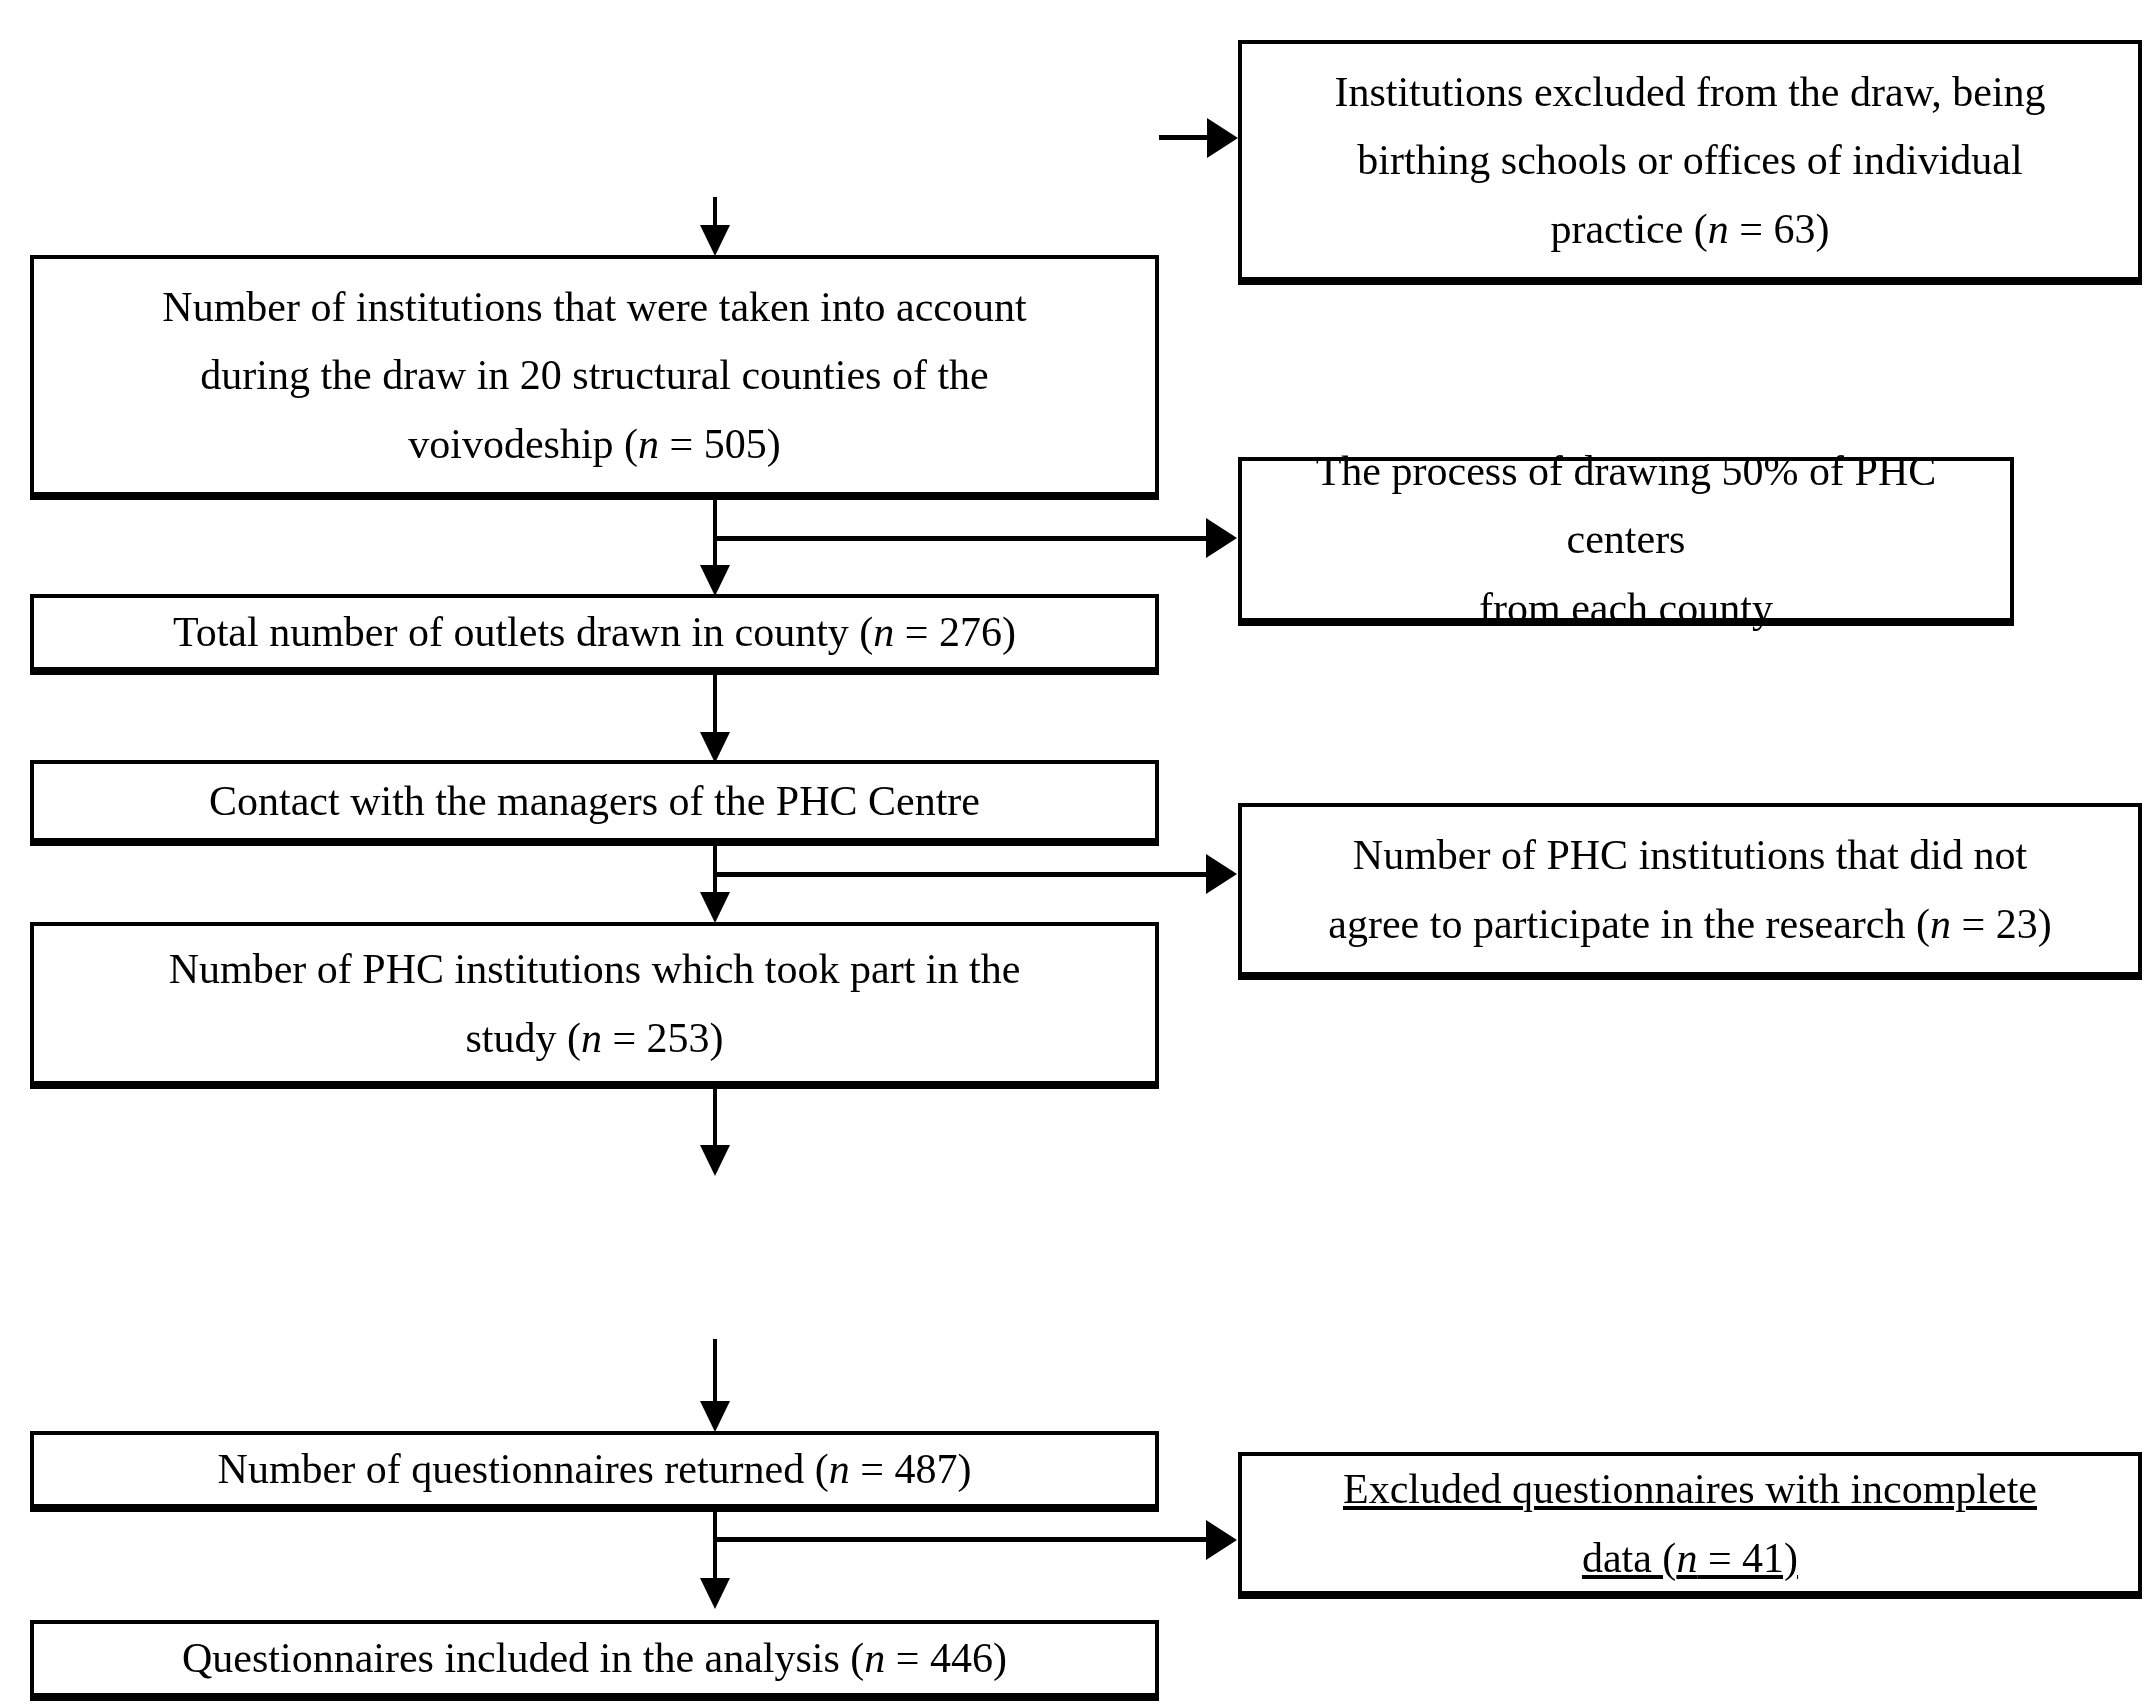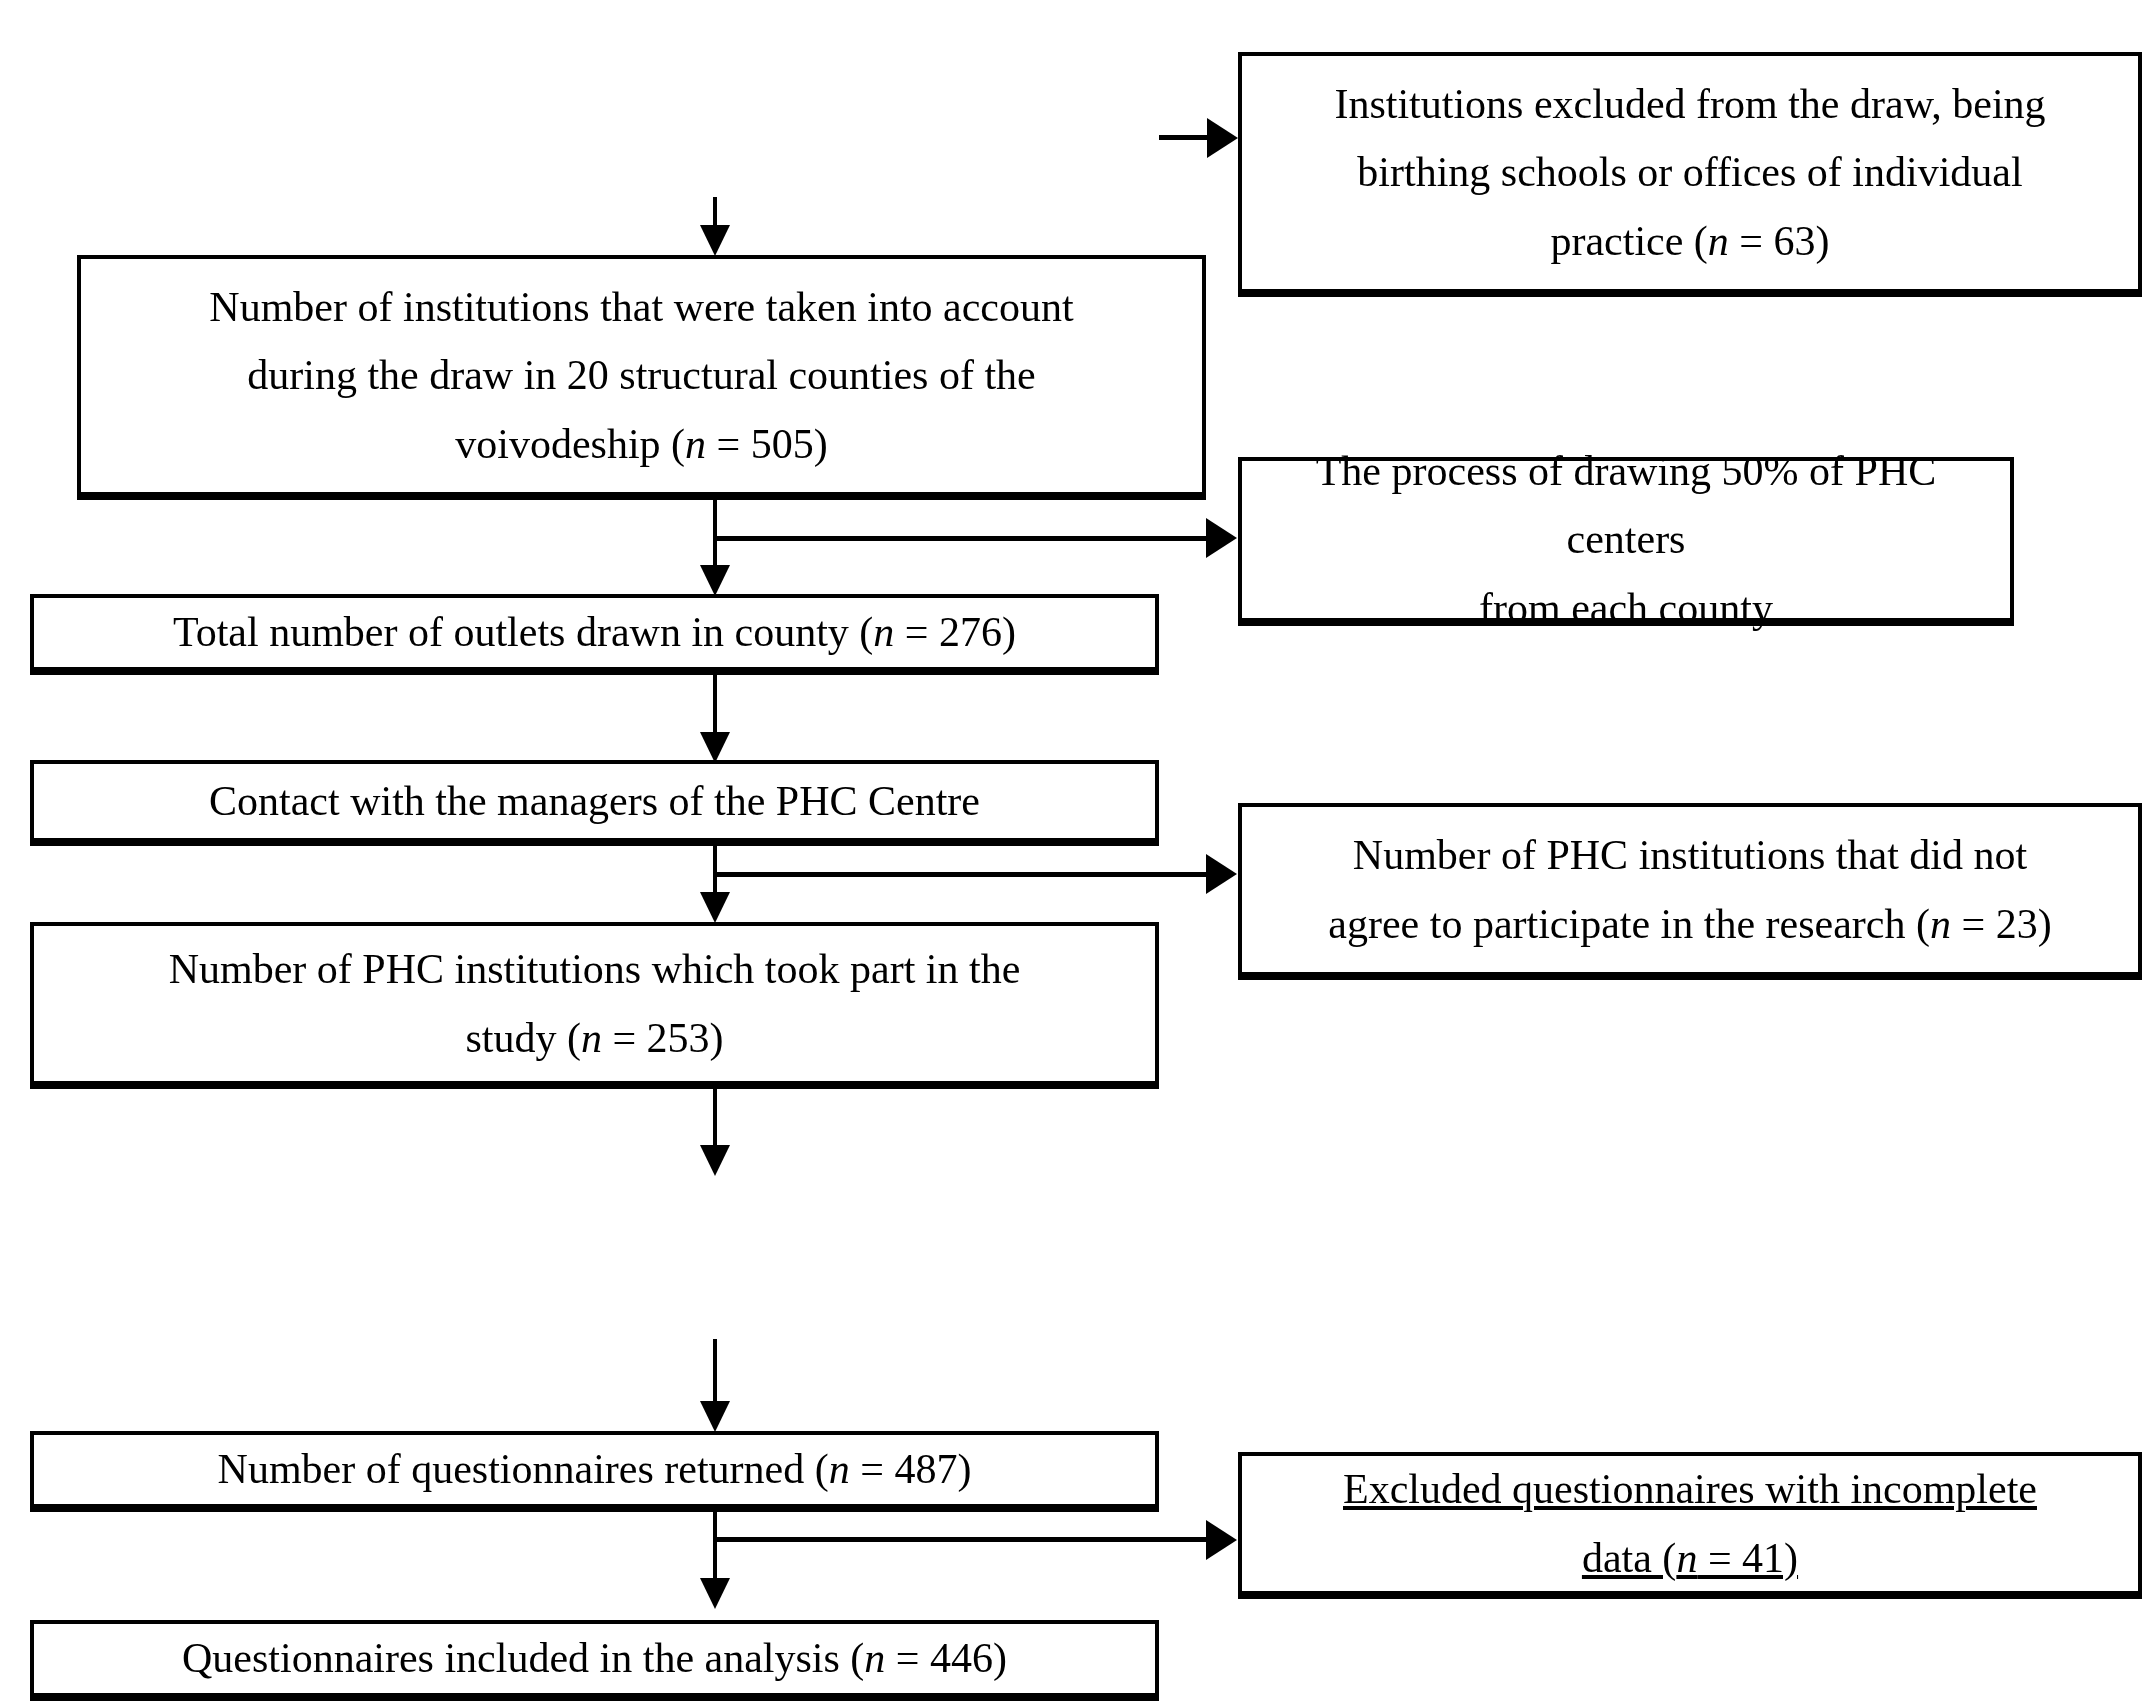--- a/index.html
+++ b/index.html
@@ -52,21 +52,21 @@
     border-bottom: 20px solid transparent;
     border-left: 31px solid #000000;
   }
 </style>
 </head>
 <body>
 
 <div class="canvas">
 
 
-  <div class="fbox" style="left:30px; top:255px; width:1129px; height:245px;margin-left:47px;">
+  <div class="fbox" style="left:30px; top:255px; width:1129px; height:245px;">
     <span class="box-text">Number of institutions that were taken into account
 during the draw in 20 structural counties of the
 voivodeship (<i>n</i> = 505)</span>
   </div>
 
   <div class="fbox" style="left:30px; top:594px; width:1129px; height:81px;">
     <span class="box-text">Total number of outlets drawn in county (<i>n</i> = 276)</span>
   </div>
 
   <div class="fbox" style="left:30px; top:760px; width:1129px; height:86px;">
@@ -80,21 +80,21 @@
 
 
   <div class="fbox" style="left:30px; top:1431px; width:1129px; height:81px;">
     <span class="box-text">Number of questionnaires returned (<i>n</i> = 487)</span>
   </div>
 
   <div class="fbox" style="left:30px; top:1608px; width:1129px; height:81px;margin-top:12px;">
     <span class="box-text">Questionnaires included in the analysis (<i>n</i> = 446)</span>
   </div>
 
-  <div class="fbox" style="left:1238px; top:52px; width:904px; height:245px;">
+  <div class="fbox" style="left:1238px; top:40px; width:904px; height:245px;">
     <span class="box-text">Institutions excluded from the draw, being
 birthing schools or offices of individual
 practice (<i>n</i> = 63)</span>
   </div>
 
   <div class="fbox" style="left:1238px; top:457px; width:776px; height:169px;">
     <span class="box-text">The process of drawing 50% of PHC centers
 from each county</span>
   </div>
 

